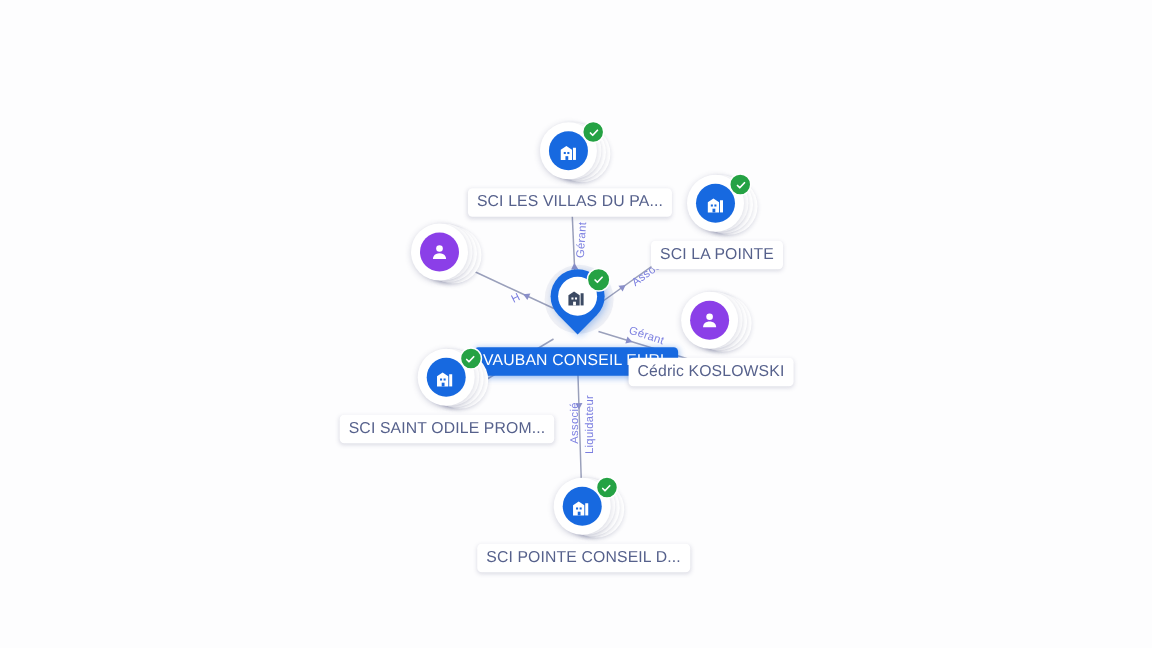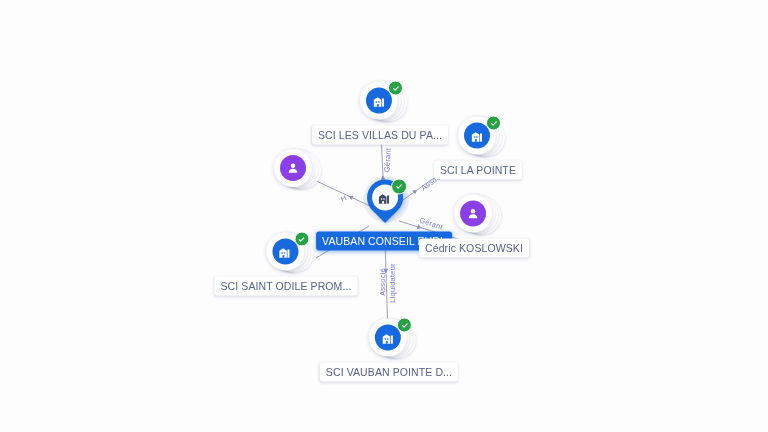--- a/index.html
+++ b/index.html
@@ -299,21 +299,21 @@
             <div class="inner person">
               <svg width="14" height="14" viewBox="0 0 24 24" aria-hidden="true">
                 <circle cx="12" cy="8" r="3.8" fill="#ffffff"></circle>
                 <path d="M4.5 20c0-4.2 3.4-6.6 7.5-6.6s7.5 2.4 7.5 6.6z" fill="#ffffff"></path>
               </svg>
             </div>
           </div>
         </div>
         <div class="node-label">Cédric KOSLOWSKI</div>
       </div>
-      <div class="node" style="left: 286px; top: 264px;">
+      <div class="node" style="left: 298px; top: 264px;">
         <div class="node-figure">
           <div class="stack s1"></div>
           <div class="stack s2"></div>
           <div class="stack s3"></div>
           <div class="disc">
             <div class="inner company">
               <svg width="15" height="15" viewBox="0 0 24 24" aria-hidden="true">
                 <path d="M3 21V10l6-4 6 4v11z" fill="#ffffff"></path>
                 <rect x="16" y="8" width="3.2" height="13" fill="#ffffff"></rect>
                 <rect x="6.2" y="12.5" width="2.2" height="2.2" fill="#1769e0"></rect>
@@ -345,17 +345,17 @@
                 <rect x="8" y="17" width="3" height="4" fill="#1769e0"></rect>
               </svg>
             </div>
           </div>
           <div class="badge">
             <svg width="8" height="8" viewBox="0 0 24 24" aria-hidden="true">
               <path d="M5 12.5l4.5 4.5L19 7" stroke="#ffffff" stroke-width="3.4" fill="none" stroke-linecap="round" stroke-linejoin="round"></path>
             </svg>
           </div>
         </div>
-        <div class="node-label">SCI VAUBAN POINTE D...</div>
+        <div class="node-label">SCI POINTE CONSEIL D...</div>
       </div>
     </div>
 
 </div>
 
 </body></html>

